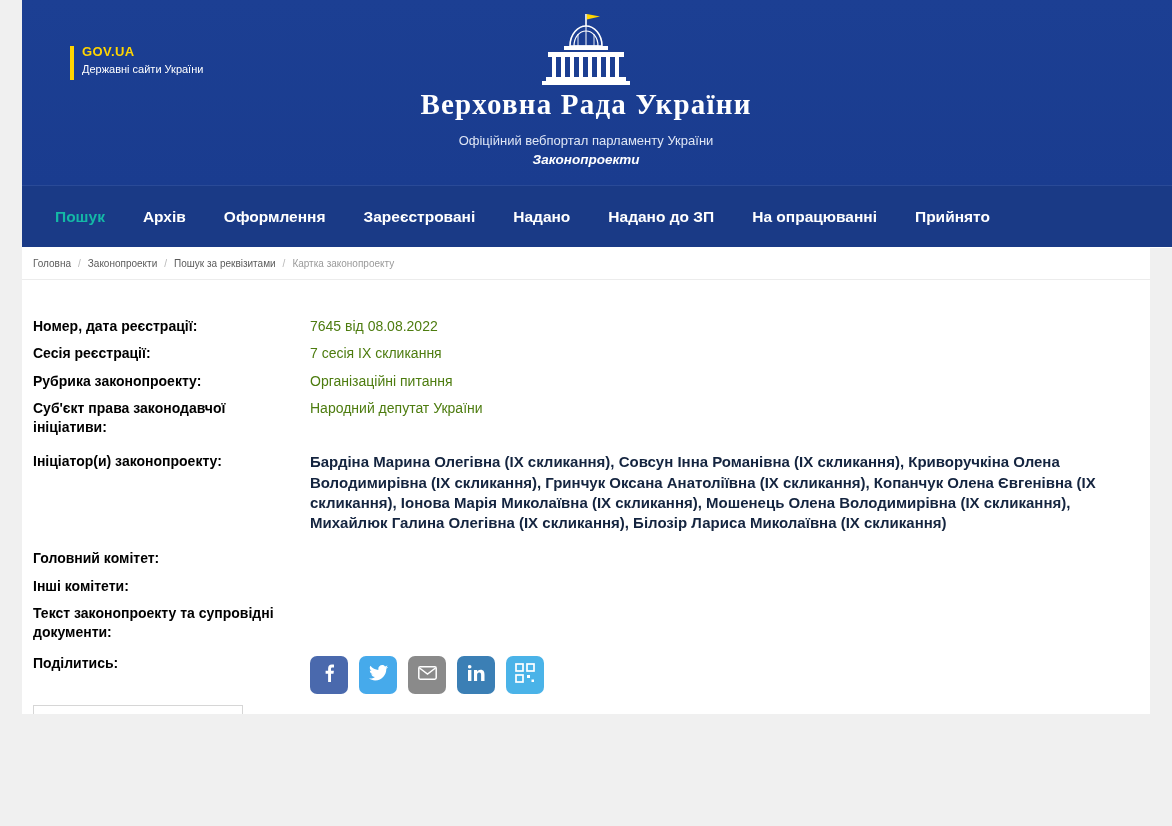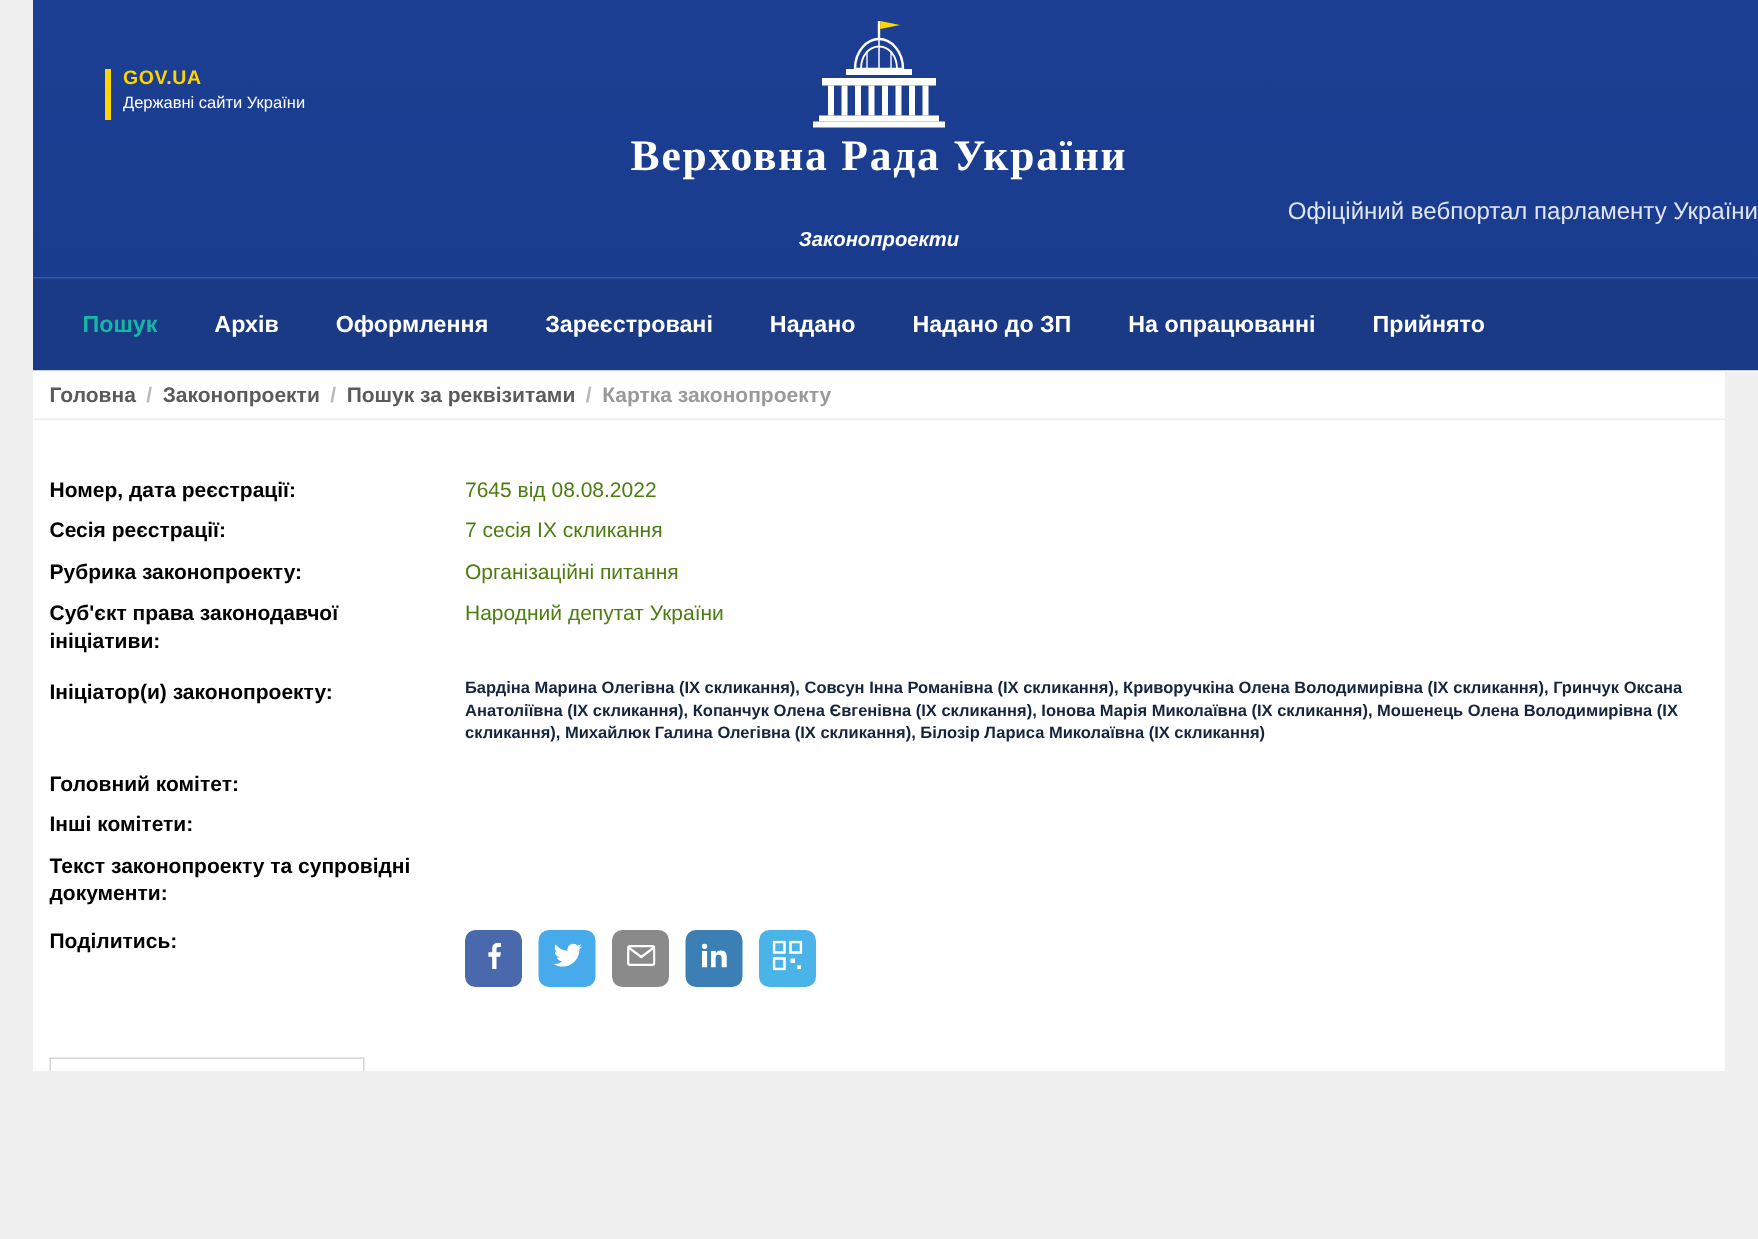--- a/index.html
+++ b/index.html
@@ -48,21 +48,21 @@
   .site-title {
     position: absolute; left: 0; right: 0; top: 88px;
     text-align: center;
     color: #ffffff;
     font-family: "Liberation Serif", serif;
     font-size: 29px; font-weight: bold;
     letter-spacing: 1.2px;
   }
   .site-sub {
     position: absolute; left: 0; right: 0; top: 133px;
-    text-align: right; color: #dfe6f5; font-size: 16px;
+    text-align: center; color: #dfe6f5; font-size: 13px;
   }
   .site-sub2 {
     position: absolute; left: 0; right: 0; top: 152px;
     text-align: center; color: #ffffff; font-size: 13.5px;
     font-weight: bold; font-style: italic;
   }
 
   
   .nav {
     height: 62px; background: #1a3a86;
@@ -75,25 +75,24 @@
     text-decoration: none; margin-right: 38px;
     white-space: nowrap;
   }
   .nav a.active { color: #14b8a6; }
 
   
   .crumbs {
     height: 33px;
     display: flex; align-items: center;
     padding-left: 33px;
-    font-size: 14px;
+    font-size: 10px;
     color: #7a7a7a;
     background: #ffffff;
     border-bottom: 1px solid #ececec;
-    font-weight: bold;
   }
   .crumbs a { color: #5b5b5b; text-decoration: none; }
   .crumbs .sep { margin: 0 7px; color: #b9b9b9; }
   .crumbs .cur { color: #9a9a9a; }
 
   
   .content { padding: 0 33px; }
   h1.doc-title {
     margin: 42px 0 0 0;
     font-size: 22.5px;
@@ -119,21 +118,21 @@
     font-weight: bold;
     color: #000000;
     padding-right: 14px;
     line-height: 1.32;
   }
   table.meta td.v {
     color: #4d7c0f;
     line-height: 1.32;
   }
   table.meta td.v.init {
-    font-weight: bold; color: #14243f; font-size: 11px; line-height: 1.35;
+    font-weight: bold; color: #14243f; font-size: 15px; line-height: 1.35;
     max-width: 830px;
     margin-left: 42px;
   }
   table.meta tr.tall td { padding-bottom: 16px; }
 
   
   .share-row td { padding-top: 4px !important; }
   .share {
     display: flex; gap: 11px; margin-top: 2px;
   }

